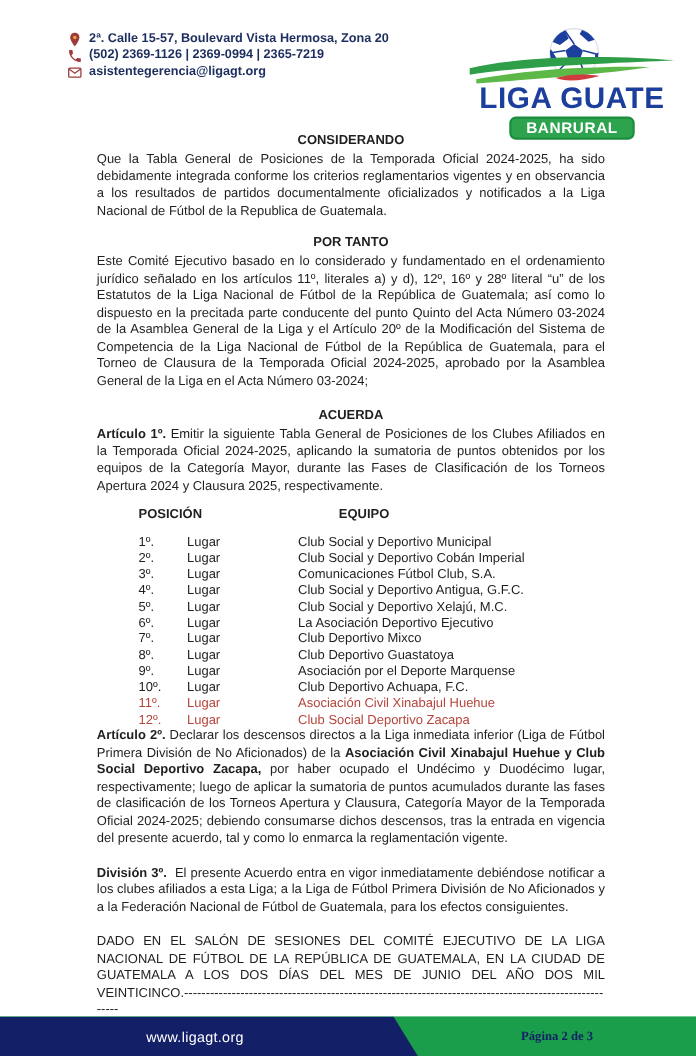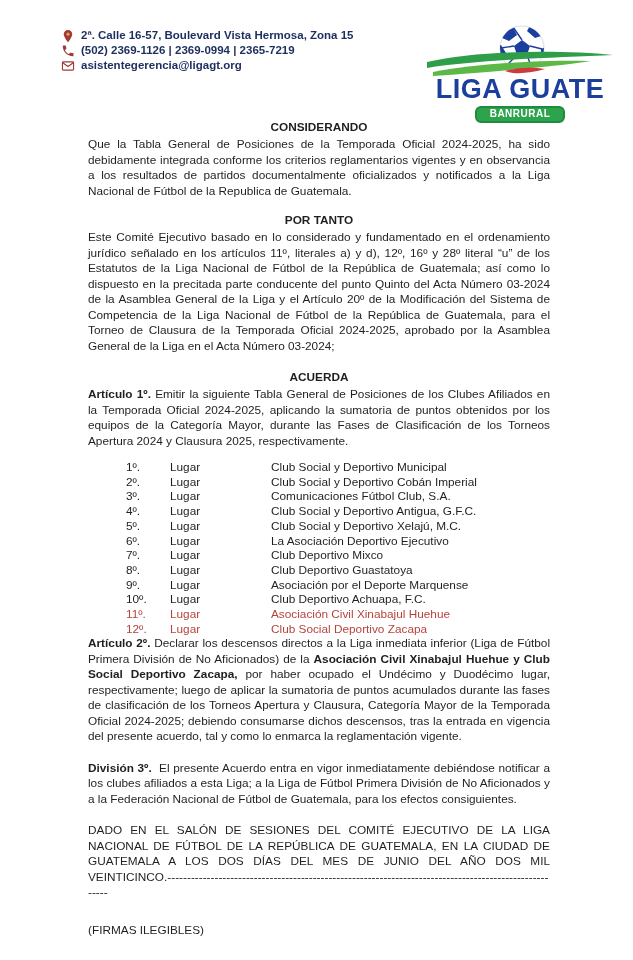--- a/index.html
+++ b/index.html
@@ -26,21 +26,21 @@
     overflow:hidden;
   }
   
   .header-row{display:flex;justify-content:space-between;align-items:flex-start;height:92px;}
   .contact{margin-left:-27px;margin-top:4px;font-size:11.5px;font-weight:bold;color:var(--navy);line-height:15px;}
   .contact-line{display:flex;align-items:center;gap:6px;white-space:nowrap;}
   .contact-line .ico{width:14px;height:14px;flex:0 0 14px;display:inline-flex;}
   .logo{width:190px;margin-right:-65px;text-align:center;line-height:1;}
   .logo-art{display:block;margin:0 auto;}
   .logo-title{font-size:27px;font-weight:bold;color:var(--logo-blue);letter-spacing:.5px;margin-top:-6px;white-space:nowrap;}
-  .logo-badge{display:inline-block;margin-top:3px;background:var(--badge-green);border:2px solid var(--badge-border);border-radius:6px;color:#fff;font-weight:bold;font-size:10px;letter-spacing:.5px;padding:1px 13px 2px;}
+  .logo-badge{display:inline-block;margin-top:3px;background:var(--badge-green);border:2px solid var(--badge-border);border-radius:6px;color:#fff;font-weight:bold;font-size:14px;letter-spacing:.5px;padding:1px 13px 2px;}
   
   .sec-heading{font-size:11.8px;font-weight:bold;text-align:center;margin:0 0 3px;}
   .mt-a{margin-top:14px;}
   .mt-b{margin-top:16px;}
   p.body-text{font-size:11.8px;line-height:15.5px;text-align:justify;margin:0;}
   p.body-text b{font-weight:bold;}
   
   .standings{margin:11px 0 0 38px;font-size:11.8px;}
   .standings-head{display:grid;grid-template-columns:145px auto;font-weight:bold;margin-bottom:11px;}
   .standings-head .equipo-h{padding-left:37px;}
@@ -62,21 +62,21 @@
 
   <div class="header-row">
     <div class="contact">
       <div class="contact-line">
         <span class="ico">
           <svg viewBox="0 0 24 24" width="14" height="14">
               <path d="M12 1.5C7.9 1.5 4.8 4.7 4.8 8.8c0 5.2 7.2 13.7 7.2 13.7s7.2-8.5 7.2-13.7c0-4.1-3.1-7.3-7.2-7.3z" fill="#9e3a3a"></path>
               <circle cx="12" cy="8.8" r="2.7" fill="#e8a33d"></circle>
             </svg>
         </span>
-        <span>2ª. Calle 16-57, Boulevard Vista Hermosa, Zona 15</span>
+        <span>2ª. Calle 15-57, Boulevard Vista Hermosa, Zona 20</span>
       </div>
       <div class="contact-line">
         <span class="ico">
           <svg viewBox="0 0 24 24" width="14" height="14">
               <path d="M6.8 10.6c1.5 2.9 3.8 5.2 6.7 6.7l2.2-2.2c.3-.3.7-.4 1-.3 1.2.4 2.4.6 3.7.6.6 0 1 .4 1 1v3.6c0 .6-.4 1-1 1C10.9 21 3 13.1 3 3.6c0-.6.4-1 1-1h3.6c.6 0 1 .4 1 1 0 1.3.2 2.5.6 3.7.1.3 0 .7-.3 1l-2.1 2.3z" fill="#9e3a3a"></path>
             </svg>
         </span>
         <span>(502) 2369-1126 | 2369-0994 | 2365-7219</span>
       </div>
       <div class="contact-line">
@@ -119,20 +119,24 @@
   <h2 class="sec-heading" style="margin-top:4px;">CONSIDERANDO</h2>
   <p class="body-text">Que la Tabla General de Posiciones de la Temporada Oficial 2024-2025, ha sido debidamente integrada conforme los criterios reglamentarios vigentes y en observancia a los resultados de partidos documentalmente oficializados y notificados a la Liga Nacional de Fútbol de la Republica de Guatemala.</p>
 
   <h2 class="sec-heading mt-a">POR TANTO</h2>
   <p class="body-text">Este Comité Ejecutivo basado en lo considerado y fundamentado en el ordenamiento jurídico señalado en los artículos 11º, literales a) y d), 12º, 16º y 28º literal “u” de los Estatutos de la Liga Nacional de Fútbol de la República de Guatemala; así como lo dispuesto en la precitada parte conducente del punto Quinto del Acta Número 03-2024 de la Asamblea General de la Liga y el Artículo 20º de la Modificación del Sistema de Competencia de la Liga Nacional de Fútbol de la República de Guatemala, para el Torneo de Clausura de la Temporada Oficial 2024-2025, aprobado por la Asamblea General de la Liga en el Acta Número 03-2024;</p>
 
   <h2 class="sec-heading mt-b">ACUERDA</h2>
   <p class="body-text"><b>Artículo 1º.</b> <span>Emitir la siguiente Tabla General de Posiciones de los Clubes Afiliados en la Temporada Oficial 2024-2025, aplicando la sumatoria de puntos obtenidos por los equipos de la Categoría Mayor, durante las Fases de Clasificación de los Torneos Apertura 2024 y Clausura 2025, respectivamente.</span></p>
 
   <div class="standings">
+    <div class="standings-head">
+      <span>POSICIÓN</span>
+      <span class="equipo-h">EQUIPO</span>
+    </div>
     <div class="standings-row">
         <span>1º.</span>
         <span>Lugar</span>
         <span>Club Social y Deportivo Municipal</span>
       </div>
     <div class="standings-row">
         <span>2º.</span>
         <span>Lugar</span>
         <span>Club Social y Deportivo Cobán Imperial</span>
       </div>
@@ -189,14 +193,19 @@
   </div>
 
   <p class="body-text mt-a"><b>Artículo 2º.</b> <span>Declarar los descensos directos a la Liga inmediata inferior (Liga de Fútbol Primera División de No Aficionados) de la</span> <b>Asociación Civil Xinabajul Huehue y Club Social Deportivo Zacapa,</b> <span>por haber ocupado el Undécimo y Duodécimo lugar, respectivamente; luego de aplicar la sumatoria de puntos acumulados durante las fases de clasificación de los Torneos Apertura y Clausura, Categoría Mayor de la Temporada Oficial 2024-2025; debiendo consumarse dichos descensos, tras la entrada en vigencia del presente acuerdo, tal y como lo enmarca la reglamentación vigente.</span></p>
 
   <p class="body-text" style="margin-top:16px;"><b>División 3º.</b>&nbsp; <span>El presente Acuerdo entra en vigor inmediatamente debiéndose notificar a los clubes afiliados a esta Liga; a la Liga de Fútbol Primera División de No Aficionados y a la Federación Nacional de Fútbol de Guatemala, para los efectos consiguientes.</span></p>
 
   <p class="body-text" style="margin-top:16px;"><span>DADO EN EL SALÓN DE SESIONES DEL COMITÉ EJECUTIVO DE LA LIGA NACIONAL DE FÚTBOL DE LA REPÚBLICA DE GUATEMALA, EN LA CIUDAD DE GUATEMALA A LOS DOS DÍAS DEL MES DE JUNIO DEL AÑO DOS MIL VEINTICINCO.</span><span class="dashes">------------------------------------------------------------------------------------------------------</span></p>
 
   <div class="firmas">(FIRMAS ILEGIBLES)</div>
 
+  <div class="footer">
+    <div class="footer-navy"></div>
+    <div class="footer-url">www.ligagt.org</div>
+    <div class="footer-page">Página 2 de 3</div>
+  </div>
 
 </div>
 
 </body></html>

